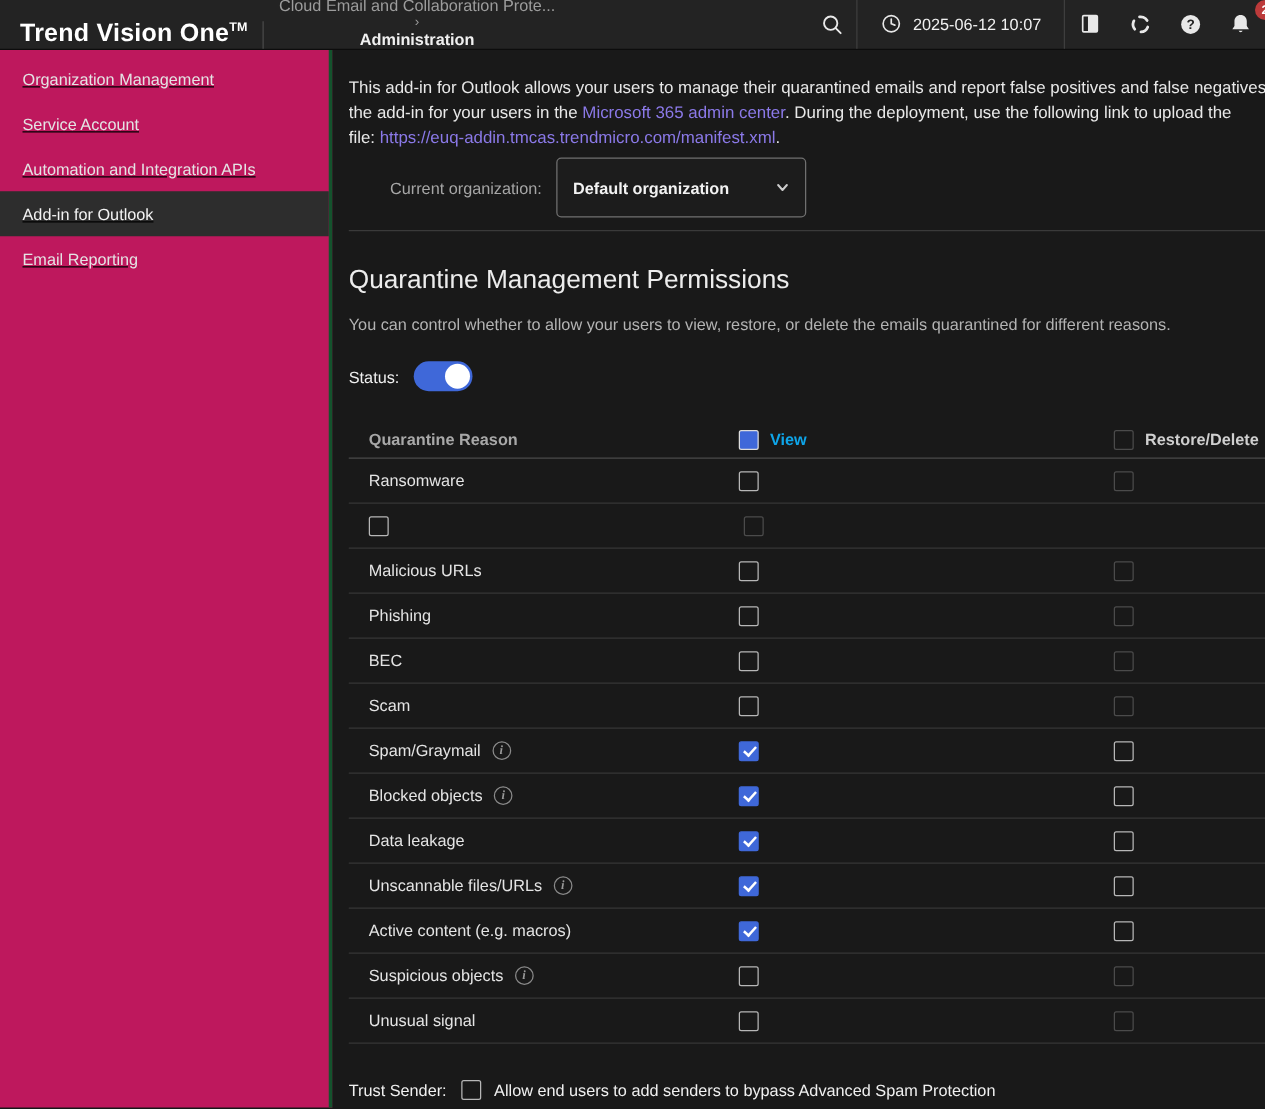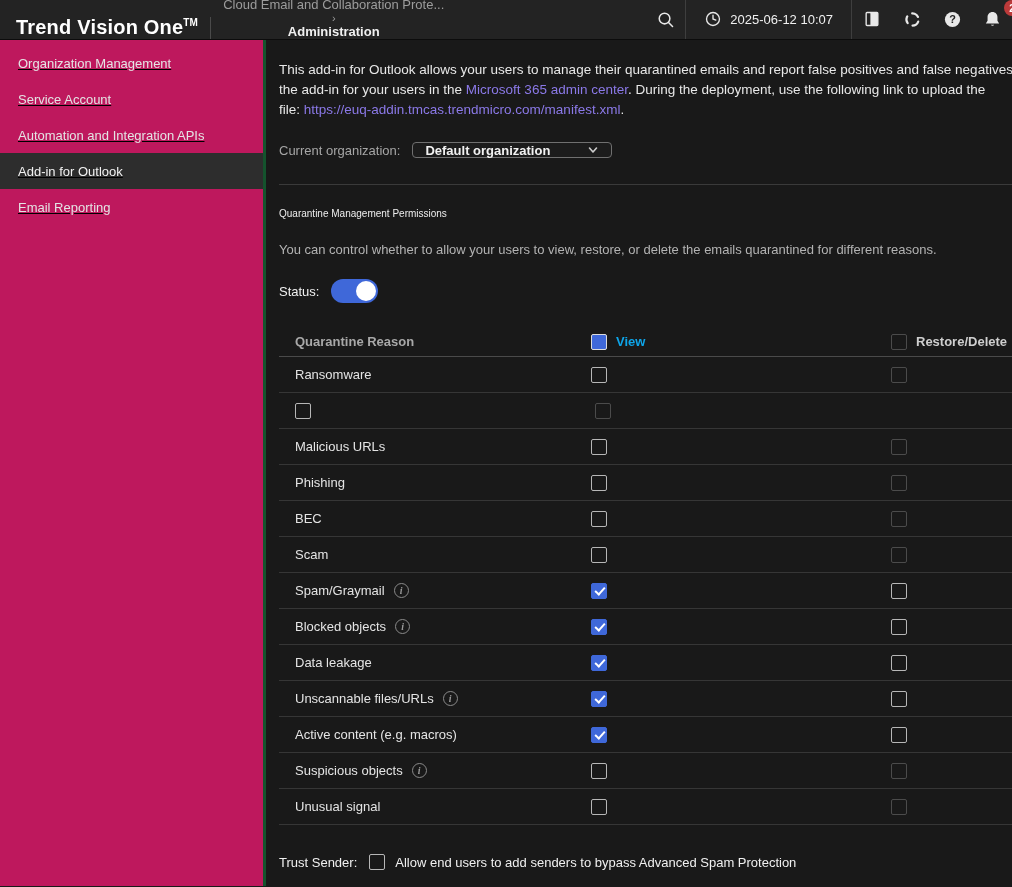--- a/index.html
+++ b/index.html
@@ -35,31 +35,31 @@
   .side-item.selected{background:#2d2d2d;color:#f2f2f2;}
 
   .content{flex:1;padding-left:13px;overflow:hidden;background:#191919;}
 
   
   .intro{margin:20px 0 0;}
   .intro .line{white-space:nowrap;overflow:hidden;color:#e8e8e8;font-size:13.5px;line-height:20px;}
   .link{color:var(--link-purple,#8b79e8);text-decoration:none;cursor:pointer;}
 
   
-  .org-row{margin-top:14px;display:flex;align-items:center;height:32px;}
+  .org-row{margin-top:14px;display:flex;align-items:center;height:32px;margin-left:33px;}
   .org-label{color:#a6a6a6;font-size:13px;}
-  .select{margin-left:12px;width:200px;height:16px;border:1px solid #707070;border-radius:4px;
+  .select{margin-left:12px;width:200px;height:48px;border:1px solid #707070;border-radius:4px;
     background:#1c1c1c;display:flex;align-items:center;justify-content:space-between;
     padding:0 12px;cursor:pointer;}
   .select-value{color:#f2f2f2;font-size:13px;font-weight:700;}
 
   .hdivider{margin-top:18px;margin-right:0;border-top:1px solid #3a3a3a;height:0;}
 
   
-  .section-title{margin:19px 0 0;color:#ededed;font-size:10px;font-weight:400;line-height:20px;}
+  .section-title{margin:29px 0 0;color:#ededed;font-size:21px;font-weight:400;line-height:20px;}
   .section-desc{margin-top:17px;color:#b3b3b3;font-size:13px;line-height:18px;white-space:nowrap;overflow:hidden;}
 
   .status-row{margin-top:20px;display:flex;align-items:center;height:24px;}
   .status-label{color:#f0f0f0;font-size:13px;}
   .toggle{margin-left:12px;width:47px;height:24px;border-radius:12px;
     background:var(--accent-blue,#3f68d9);position:relative;cursor:pointer;flex:none;}
   .toggle .knob{position:absolute;top:2px;right:2px;width:20px;height:20px;border-radius:50%;background:#ffffff;}
 
   
   .perm-table{margin-top:24px;}

